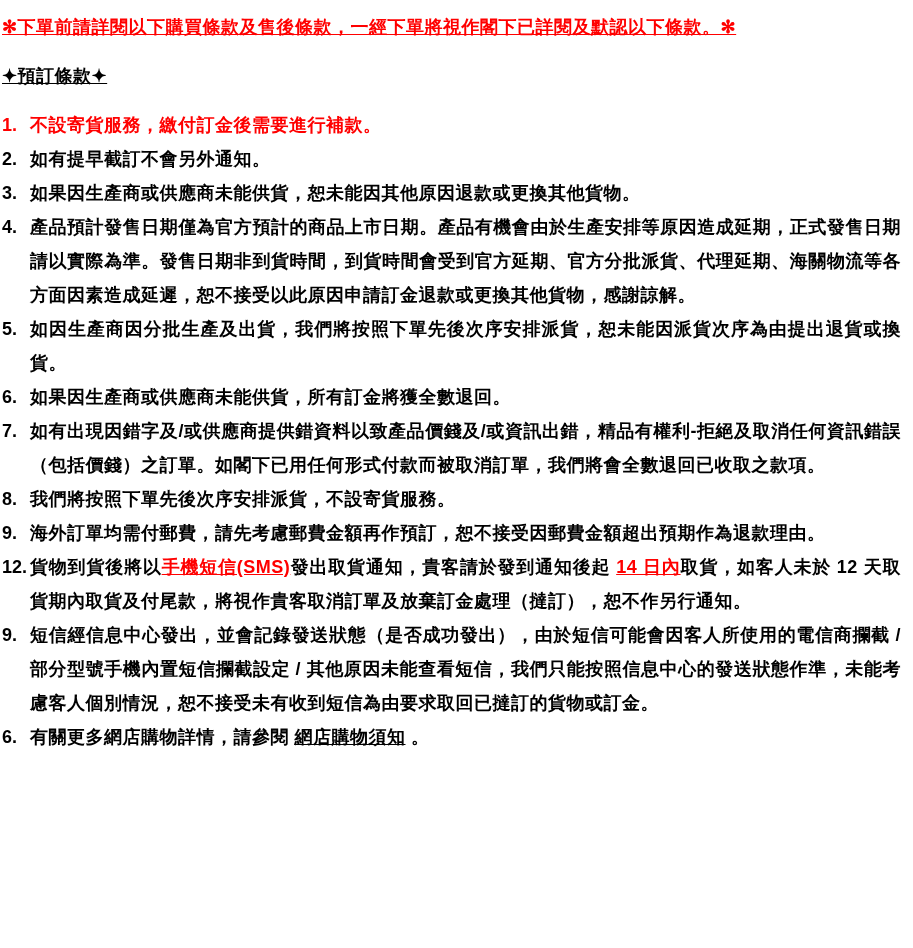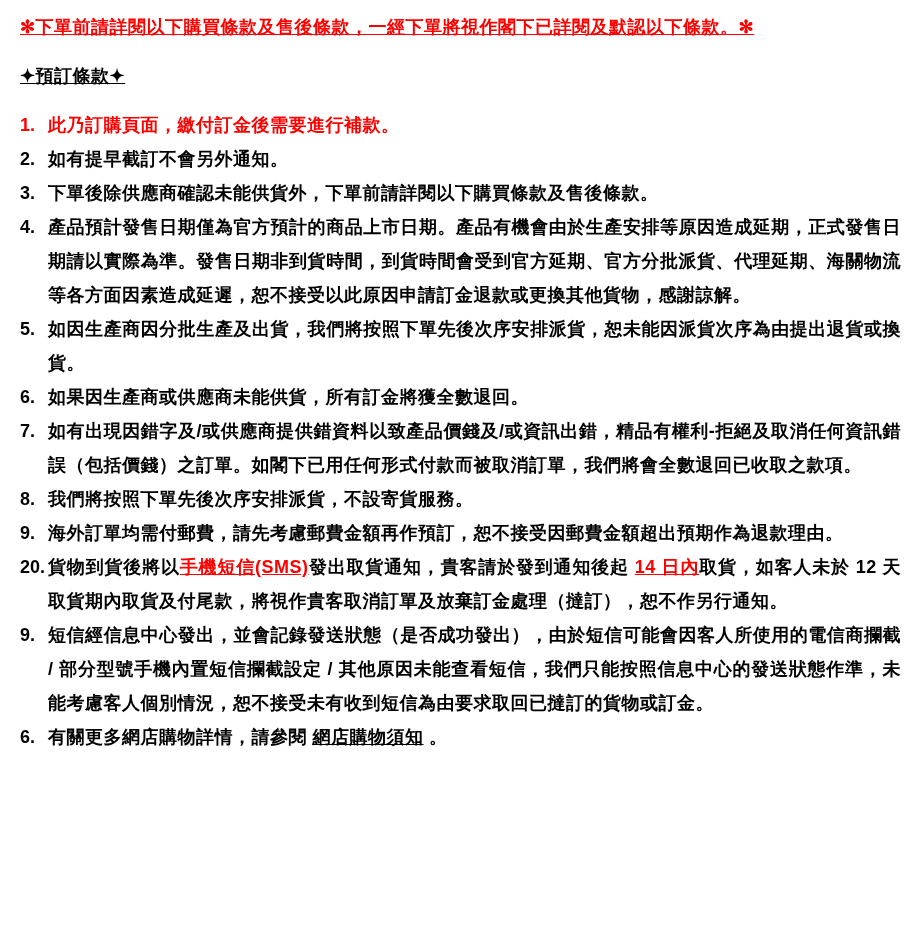--- a/index.html
+++ b/index.html
@@ -8,21 +8,21 @@
     background: #ffffff;
   }
   body {
     width: 913px;
     font-family: "Liberation Sans", sans-serif;
     font-weight: bold;
     color: #000000;
     font-size: 18px;
   }
   .page {
-    padding: 12px 12px 10px 20px;
+    padding: 12px 12px 10px 2px;
     box-sizing: border-box;
   }
   .notice {
     color: #ff0000;
     text-decoration: underline;
     line-height: 30px;
     margin-bottom: 20px;
     letter-spacing: 0.5px;
   }
   .section-title {
@@ -72,29 +72,29 @@
 <body>
 
 <div class="page">
   <div class="notice">✻下單前請詳閱以下購買條款及售後條款，一經下單將視作閣下已詳閱及默認以下條款。✻</div>
 
   <div class="section-title">✦預訂條款✦</div>
 
   <div class="terms-list">
       <div class="term-item red">
         <span class="term-num">1.</span>
-        <span class="term-text"><span>此乃訂購頁面，繳付訂金後需要進行補款。</span></span>
+        <span class="term-text"><span>不設寄貨服務，繳付訂金後需要進行補款。</span></span>
       </div>
       <div class="term-item">
         <span class="term-num">2.</span>
         <span class="term-text"><span>如有提早截訂不會另外通知。</span></span>
       </div>
       <div class="term-item">
         <span class="term-num">3.</span>
-        <span class="term-text"><span>下單後除供應商確認未能供貨外，下單前請詳閱以下購買條款及售後條款。</span></span>
+        <span class="term-text"><span>如果因生產商或供應商未能供貨，恕未能因其他原因退款或更換其他貨物。</span></span>
       </div>
       <div class="term-item">
         <span class="term-num">4.</span>
         <span class="term-text"><span>產品預計發售日期僅為官方預計的商品上市日期。產品有機會由於生產安排等原因造成延期，正式發售日期請以實際為準。發售日期非到貨時間，到貨時間會受到官方延期、官方分批派貨、代理延期、海關物流等各方面因素造成延遲，恕不接受以此原因申請訂金退款或更換其他貨物，感謝諒解。</span></span>
       </div>
       <div class="term-item">
         <span class="term-num">5.</span>
         <span class="term-text"><span>如因生產商因分批生產及出貨，我們將按照下單先後次序安排派貨，恕未能因派貨次序為由提出退貨或換貨。</span></span>
       </div>
       <div class="term-item">
@@ -107,21 +107,21 @@
       </div>
       <div class="term-item">
         <span class="term-num">8.</span>
         <span class="term-text"><span>我們將按照下單先後次序安排派貨，不設寄貨服務。</span></span>
       </div>
       <div class="term-item">
         <span class="term-num">9.</span>
         <span class="term-text"><span>海外訂單均需付郵費，請先考慮郵費金額再作預訂，恕不接受因郵費金額超出預期作為退款理由。</span></span>
       </div>
       <div class="term-item">
-        <span class="term-num">20.</span>
+        <span class="term-num">12.</span>
         <span class="term-text"><span>貨物到貨後將以</span><span class="seg-red-underline">手機短信(SMS)</span><span>發出取貨通知，貴客請於發到通知後起 </span><span class="seg-red-underline">14 日內</span><span>取貨，如客人未於 12 天取貨期內取貨及付尾款，將視作貴客取消訂單及放棄訂金處理（撻訂），恕不作另行通知。</span></span>
       </div>
       <div class="term-item">
         <span class="term-num">9.</span>
         <span class="term-text"><span>短信經信息中心發出，並會記錄發送狀態（是否成功發出），由於短信可能會因客人所使用的電信商攔截 / 部分型號手機內置短信攔截設定 / 其他原因未能查看短信，我們只能按照信息中心的發送狀態作準，未能考慮客人個別情況，恕不接受未有收到短信為由要求取回已撻訂的貨物或訂金。</span></span>
       </div>
       <div class="term-item">
         <span class="term-num">6.</span>
         <span class="term-text"><span>有關更多網店購物詳情，請參閱 </span><span class="seg-link">網店購物須知</span><span> 。</span></span>
       </div>

